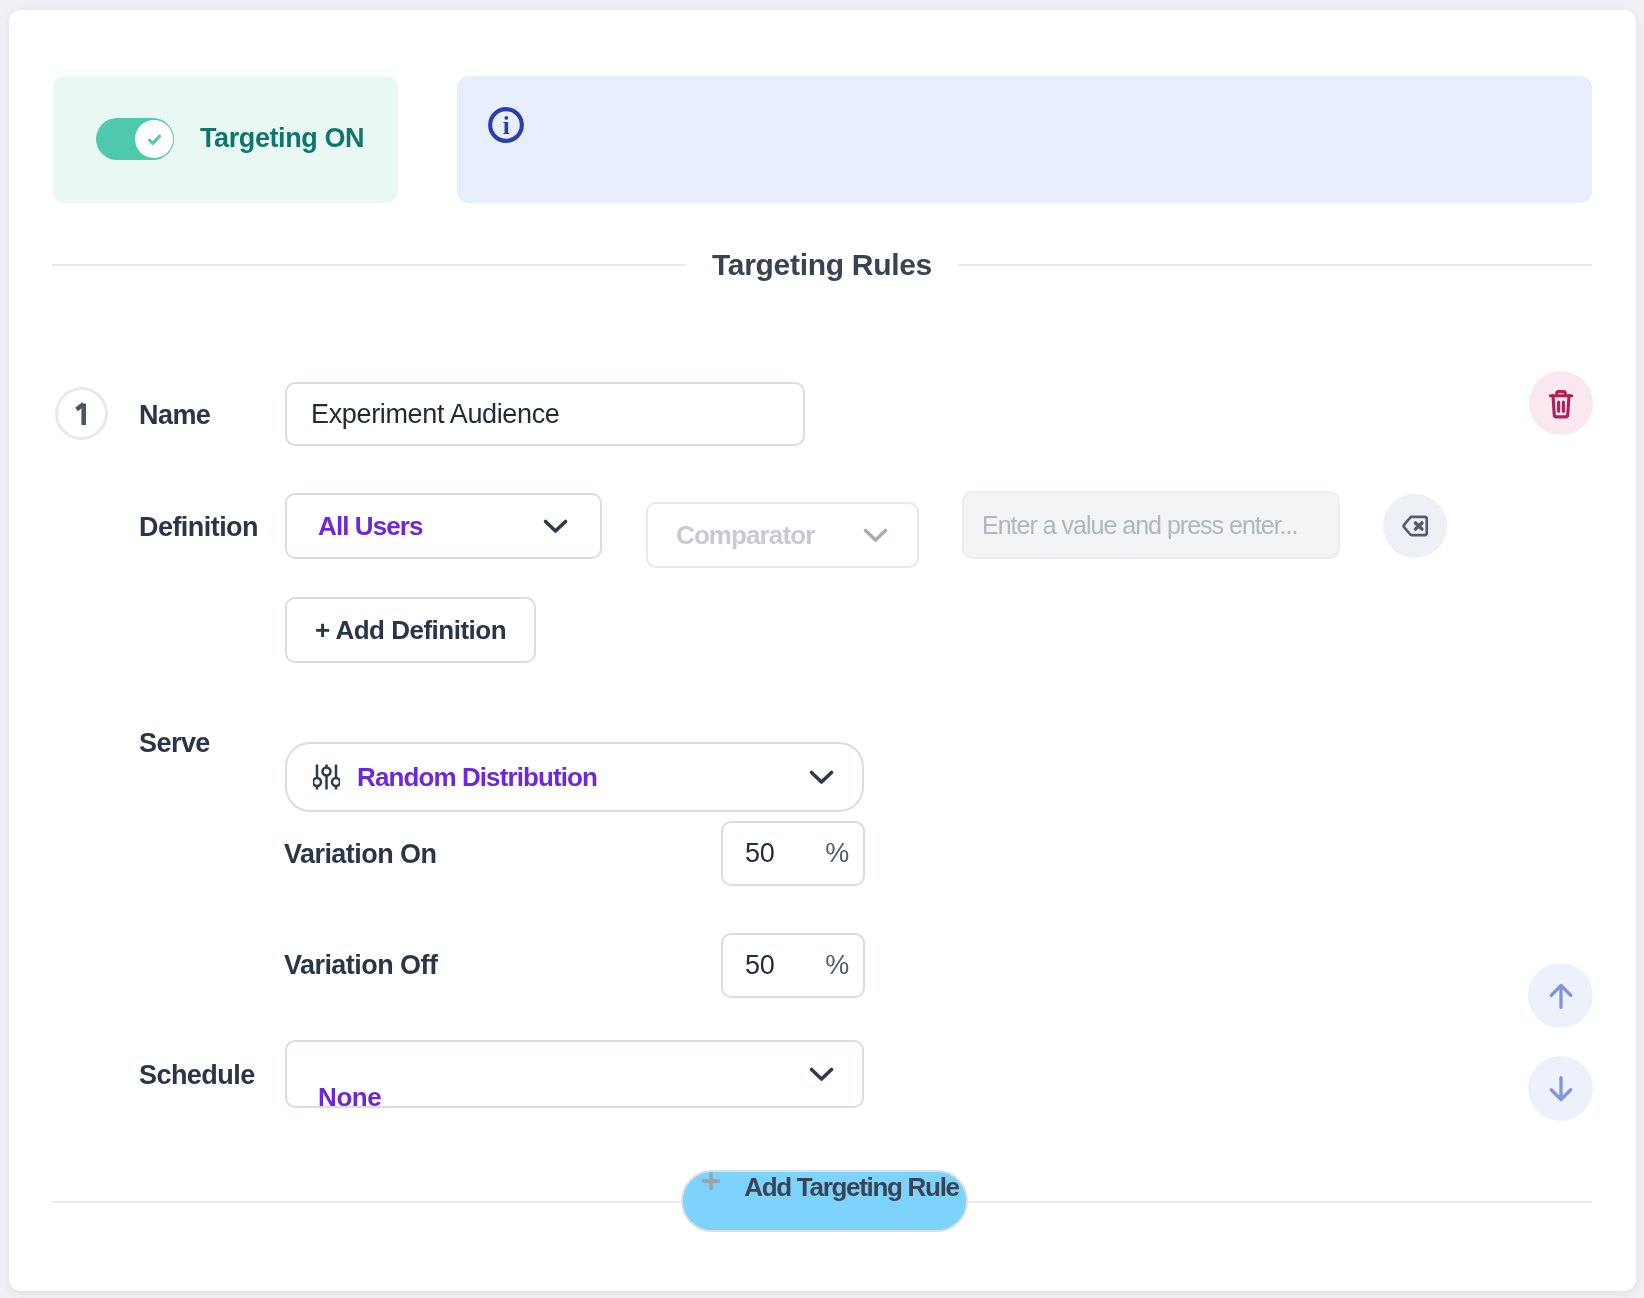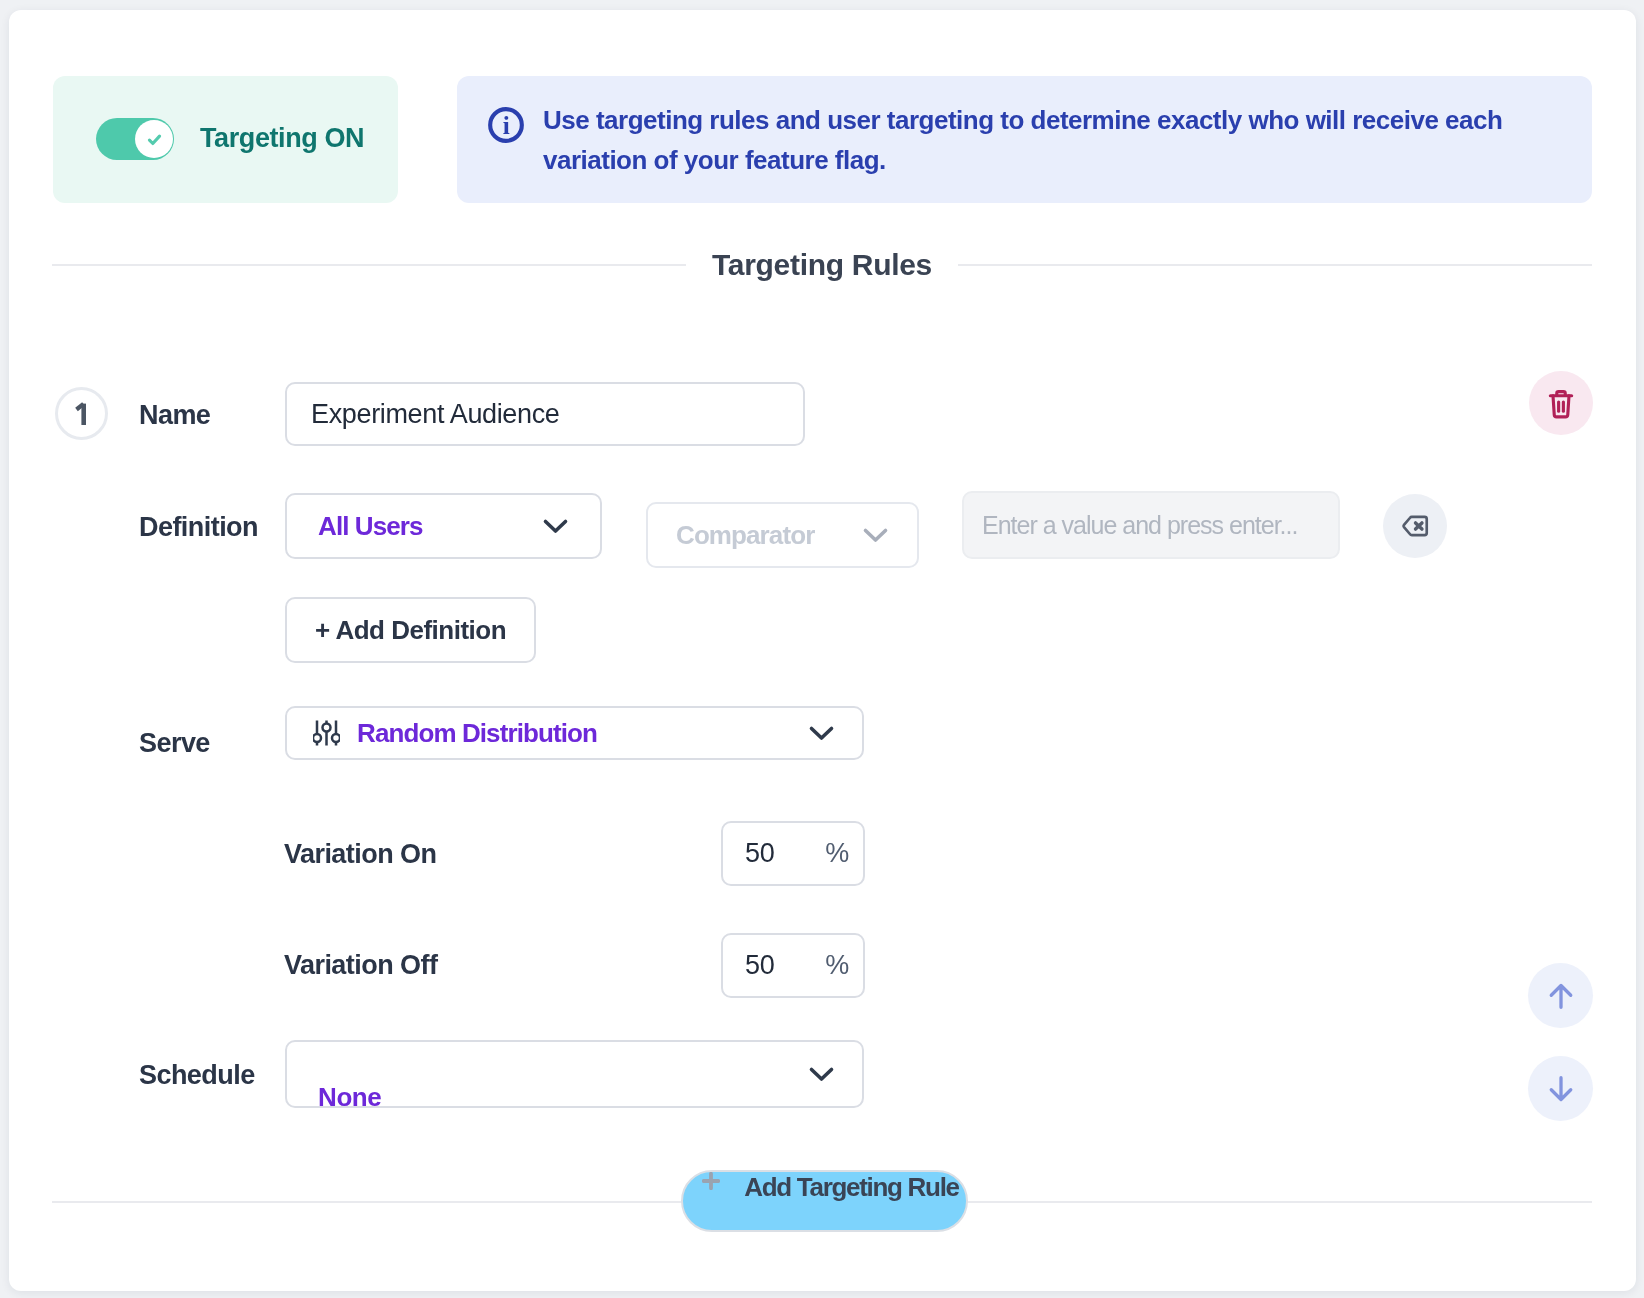--- a/index.html
+++ b/index.html
@@ -61,21 +61,20 @@
       </div>
     </div>
     <div class="abs tglabel">Targeting ON</div>
   </div>
 
   <div class="abs infobox">
     <svg class="abs infoicon" width="38" height="38" viewBox="0 0 24 24">
       <circle cx="12" cy="12" r="10" stroke="#2a3fae" stroke-width="2.6" fill="none"></circle>
       <text x="12.1" y="17.4" font-family="Liberation Serif" font-size="16" font-weight="bold" fill="#2a3fae" text-anchor="middle">i</text>
     </svg>
-    <div class="abs infotext">Use targeting rules and user targeting to determine exactly who will receive each<br>variation of your feature flag.</div>
   </div>
 
   <div class="abs divwrap">
     <div class="line"></div>
     <div class="sectitle">Targeting Rules</div>
     <div class="line"></div>
   </div>
 
   <div class="abs numcircle">
     <svg width="15" height="24" viewBox="0 0 15 24">
@@ -118,21 +117,21 @@
       <path d="M9.6 5.2h9.6c.9 0 1.6.7 1.6 1.6v10.4c0 .9-.7 1.6-1.6 1.6H9.6c-.5 0-1-.23-1.3-.62L3.6 12.6a1 1 0 0 1 0-1.2l4.7-5.58c.3-.39.8-.62 1.3-.62z"></path>
       <path d="M12.4 9.7l4.8 4.6M17.2 9.7l-4.8 4.6" stroke-width="2.6"></path>
     </svg>
   </div>
 
   <div class="abs select" style="left:285px; top:597px; width:251px; height:66px; justify-content:center;">
     <span class="itext" style="font-weight:700; font-size:26px; letter-spacing:-0.5px; color:#2b3547;">+ Add Definition</span>
   </div>
 
   <div class="abs lbl" style="left:139px; top:728px;">Serve</div>
-  <div class="abs select" style="left:285px; top:706px; width:579px; height:54px;">
+  <div class="abs select" style="left:285px; top:742px; width:579px; height:70px;border-radius:25px;">
     <svg style="margin-left:26px;" width="27" height="28" viewBox="0 0 27 28" fill="none" stroke="#2f3a4c" stroke-width="2.5">
       <path d="M4 1.5v25M13.5 1.5v25M23 1.5v25"></path>
       <circle cx="4" cy="19" r="4" fill="#fff"></circle>
       <circle cx="13.5" cy="8.5" r="4" fill="#fff"></circle>
       <circle cx="23" cy="19" r="4" fill="#fff"></circle>
     </svg>
     <span class="seltext" style="margin-left:17px;">Random Distribution</span>
     <svg class="chev" style="position:absolute; right:27px;" width="27" height="18" viewBox="0 0 27 18" fill="none" stroke="#2f3a4b" stroke-width="3.6" stroke-linecap="round" stroke-linejoin="round">
       <path d="M3.5 4.5l10 9.5 10-9.5"></path>
     </svg>

